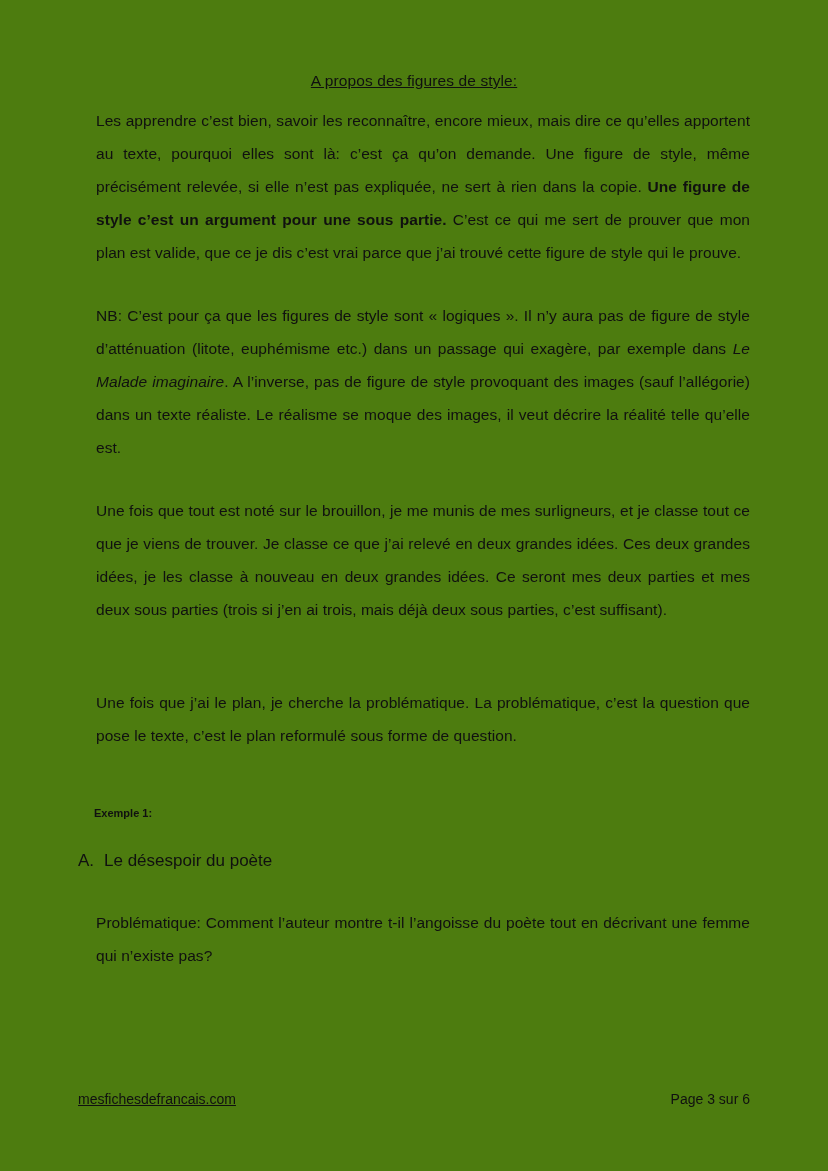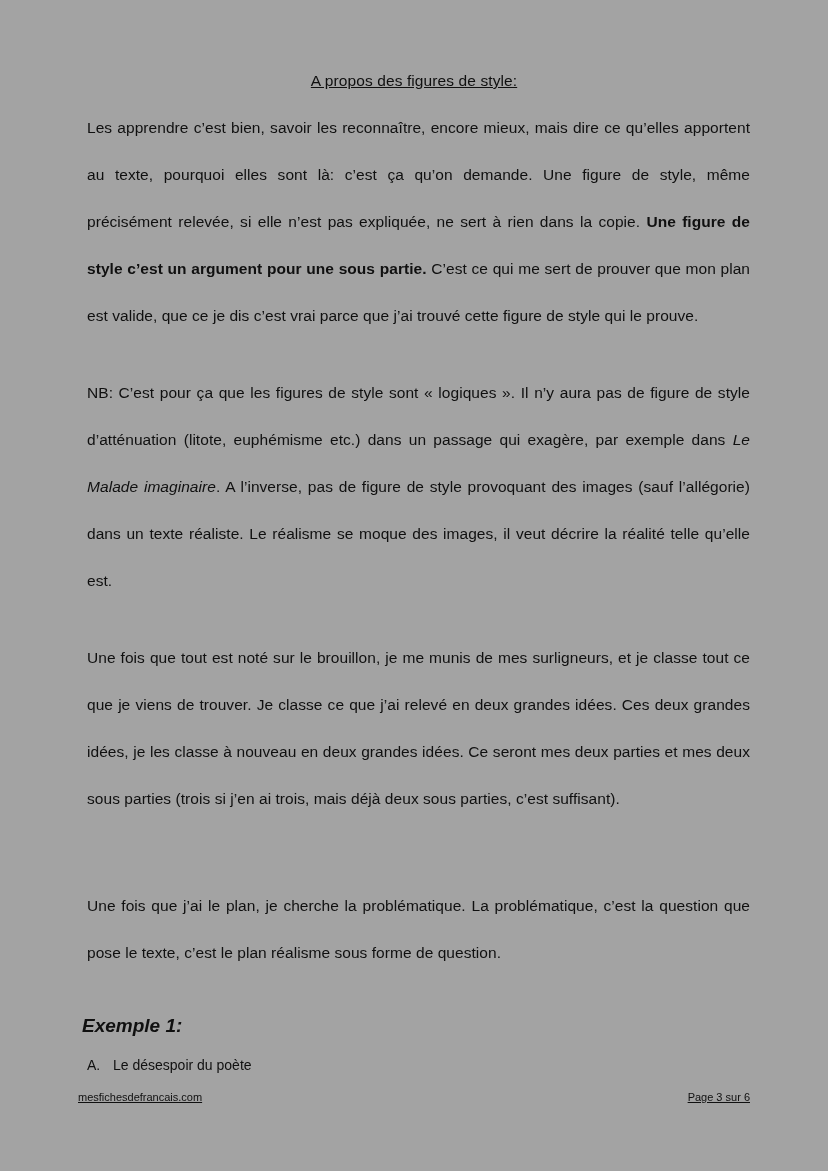--- a/index.html
+++ b/index.html
@@ -14,79 +14,77 @@
     color: #101010;
     position: relative;
     overflow: hidden;
   }
   .page {
     position: absolute;
     left: 0;
     top: 0;
     width: 828px;
     height: 1171px;
-    background: #a3a3a3;
+    background: #4d7c0f;
   }
   .content {
     position: absolute;
     left: 78px;
     top: 72px;
     width: 672px;
   }
   .doc-title {
     text-align: center;
     font-size: 15.5px;
     text-decoration: underline;
     margin: 0 0 14px 0;
     letter-spacing: 0.1px;
   }
   p.para {
-    margin: 0 0 0 9px;
+    margin: 0 0 0 18px;
     font-size: 15.5px;
-    line-height: 47px;
+    line-height: 33px;
     text-align: justify;
     text-justify: inter-word;
     letter-spacing: 0.05px;
   }
   .gap-md { height: 30px; }
   b, .bold { font-weight: bold; }
   i, .ital { font-style: italic; }
   .list-line {
-    font-size: 14px;
+    font-size: 17px;
     line-height: 31px;
-    margin: 9px;
+    margin: 0;
   }
   .list-label {
     display: inline-block;
     width: 26px;
   }
   .example-head {
-    font-size: 19px;
+    font-size: 11px;
     font-weight: bold;
     line-height: 31px;
-    margin: 4px;
-    font-style: italic;
+    margin: 16px;
   }
   .footer {
     position: absolute;
     left: 78px;
     top: 1091px;
     width: 672px;
     display: flex;
     justify-content: space-between;
     align-items: baseline;
-    font-size: 11px;
+    font-size: 14px;
   }
   .footer-link {
     text-decoration: underline;
     color: #101010;
   }
   .footer-page {
     color: #101010;
-    text-decoration: underline;
   }
 </style>
 </head>
 <body>
 
 <div class="page">
   <div class="content">
 
     <div class="doc-title">A propos des figures de style:</div>
 
@@ -98,31 +96,32 @@
 
     <div class="gap-md"></div>
 
     <p class="para">Une fois que tout est noté sur le brouillon, je me munis de mes surligneurs, et je classe tout ce que je viens de trouver. Je classe ce que j’ai relevé en deux grandes idées. Ces deux grandes idées, je les classe à nouveau en  deux grandes idées. Ce seront mes deux parties et mes deux sous parties (trois si j’en ai trois, mais déjà deux sous parties, c’est suffisant).</p>
 
     <div class="gap-md"></div>
 
 
     <div class="gap-md"></div>
 
-    <p class="para">Une fois que j’ai le plan, je cherche la problématique. La problématique, c’est la question que pose le texte, c’est le plan réalisme sous forme de question.</p>
+    <p class="para">Une fois que j’ai le plan, je cherche la problématique. La problématique, c’est la question que pose le texte, c’est le plan reformulé sous forme de question.</p>
 
     <div class="gap-md"></div>
 
     <p class="example-head">Exemple 1:</p>
 
     <p class="list-line"><span class="list-label">A.</span><span>Le désespoir du poète</span></p>
 
 
     <div class="gap-md"></div>
 
+    <p class="para">Problématique: Comment l’auteur montre t-il l’angoisse du poète tout en décrivant une femme qui n’existe pas?</p>
 
     <div class="gap-md"></div>
 
 
   </div>
 
   <div class="footer">
     <span class="footer-link">mesfichesdefrancais.com</span>
     <span class="footer-page">Page 3 sur 6</span>
   </div>

